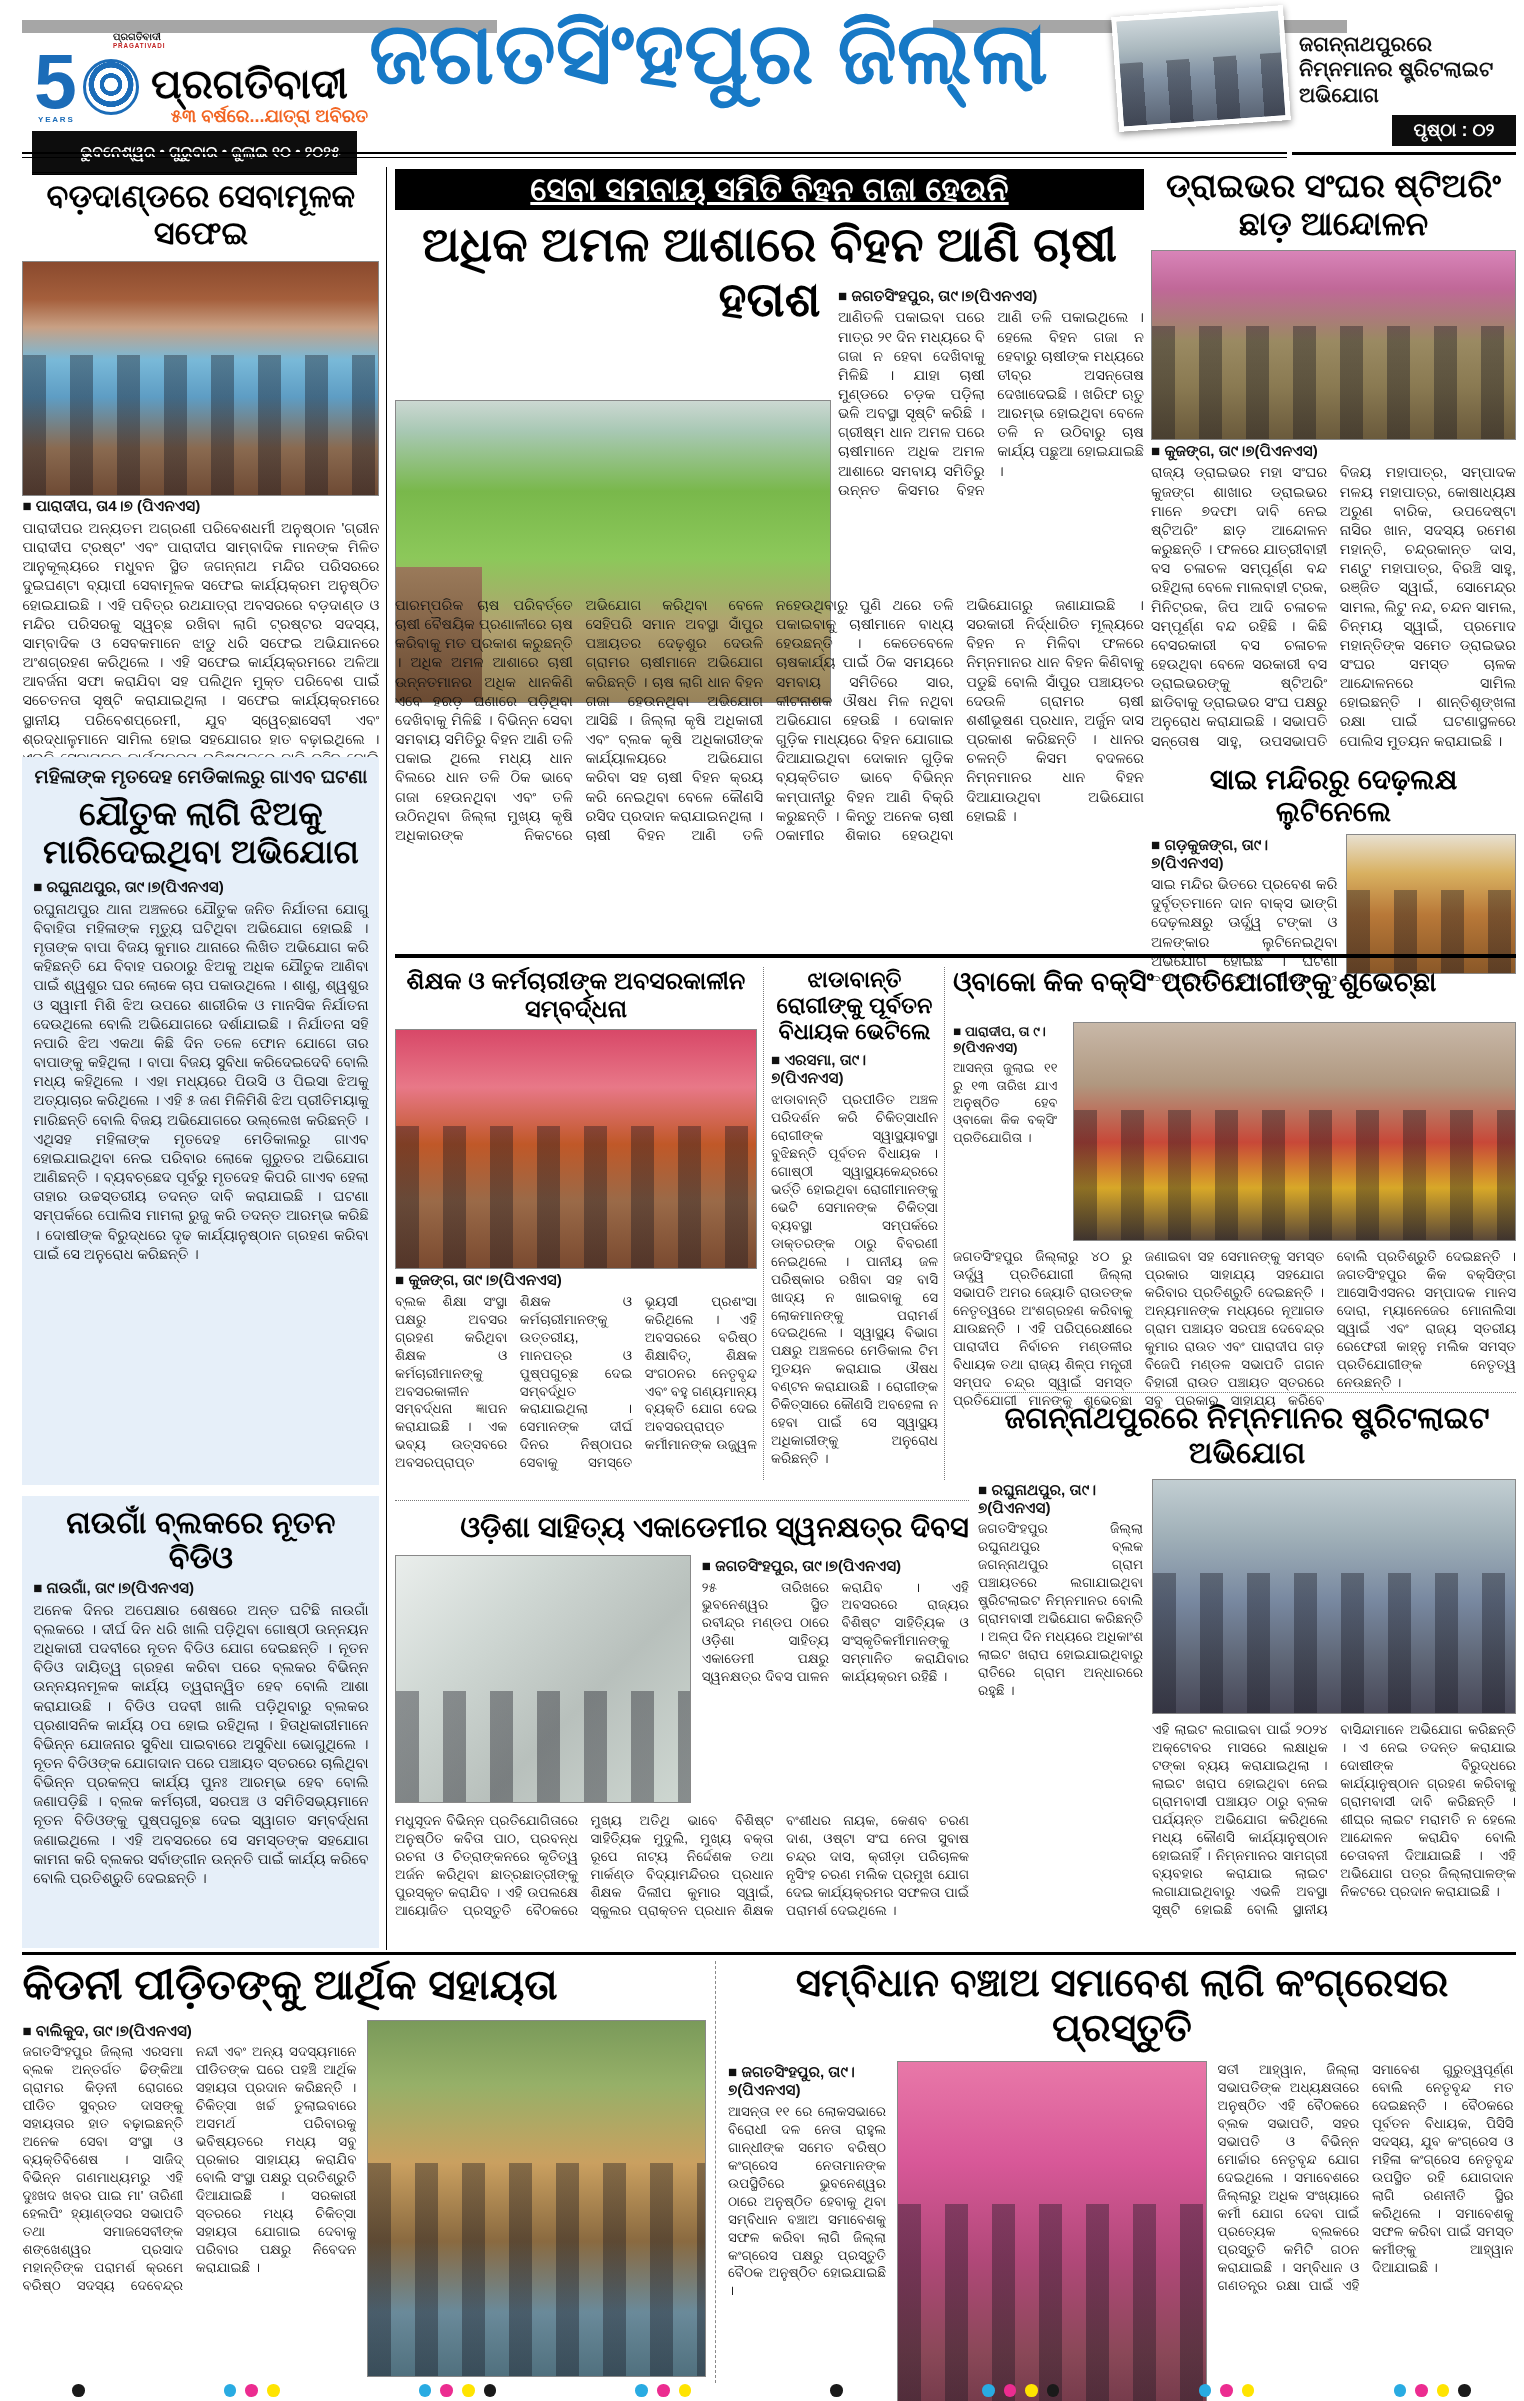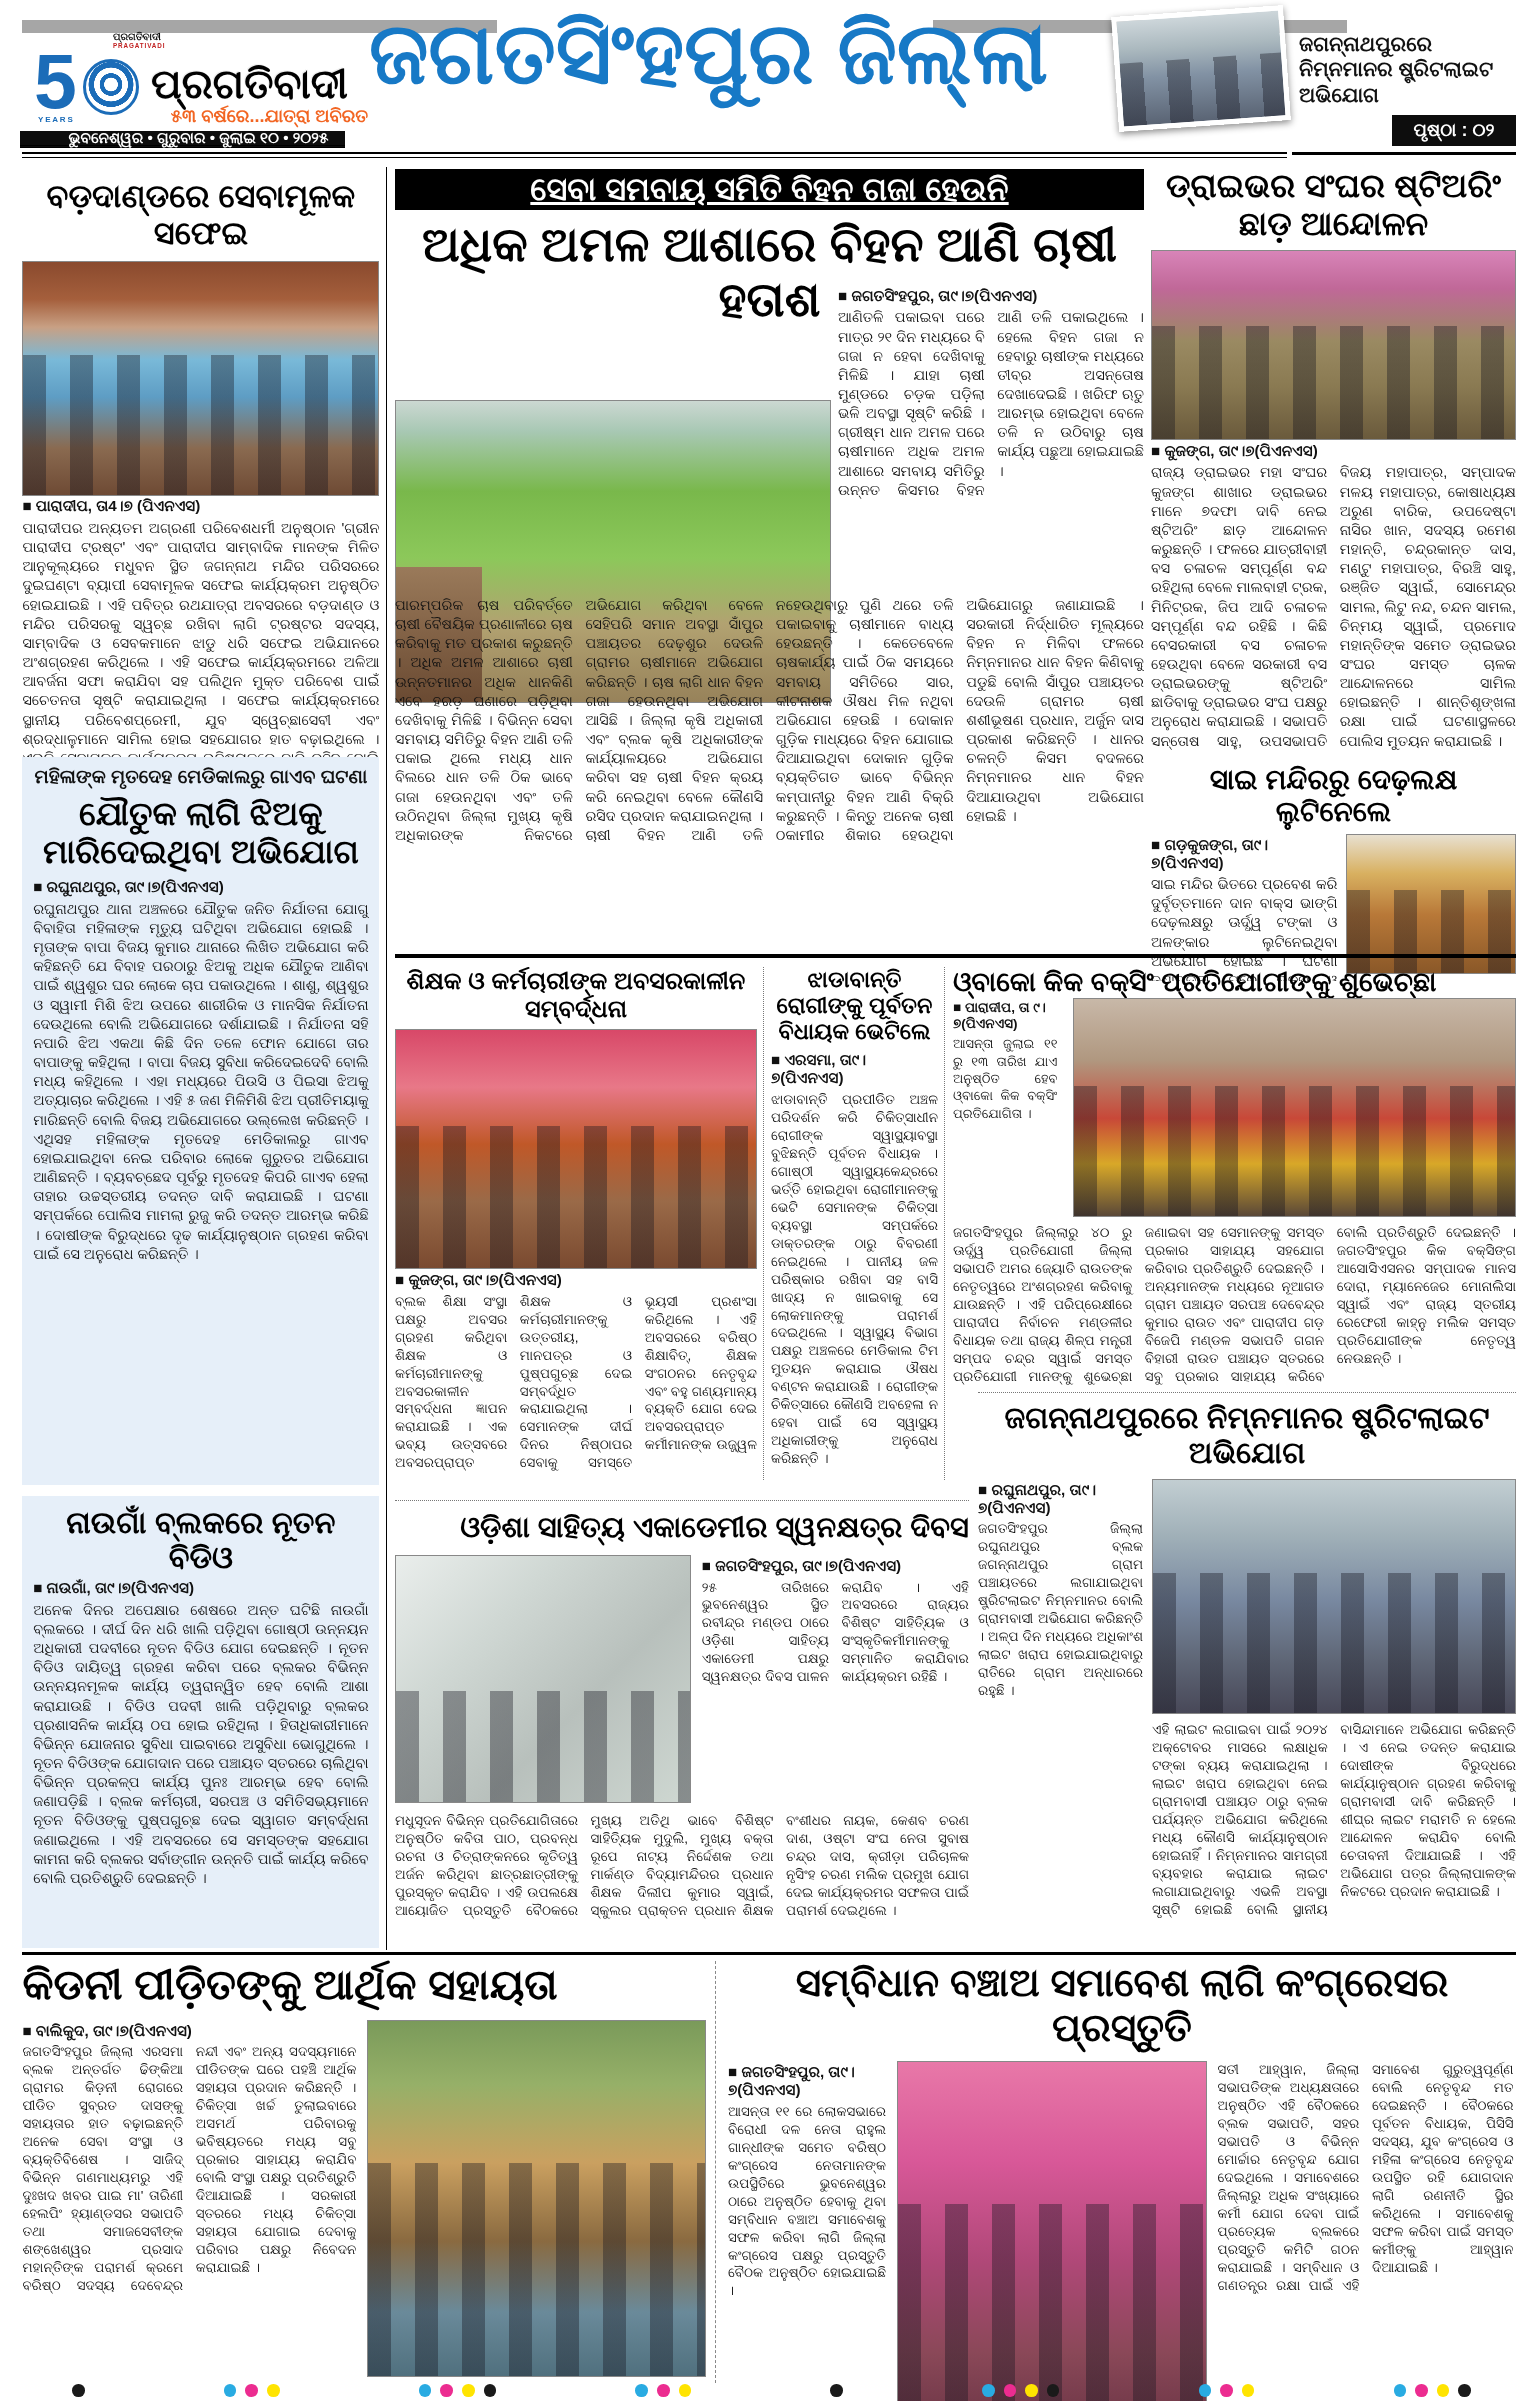--- a/index.html
+++ b/index.html
@@ -71,21 +71,21 @@
 
   <div class="abs" style="left:113px;top:32px;">
     <div class="brand-mini"><span>ପ୍ରଗତିବାଦୀ</span>
       <span class="en">PRAGATIVADI</span></div>
   </div>
   <div class="abs logo-5" style="left:34px;top:47px;">5</div>
   <div class="abs logo-emblem" style="left:83px;top:59px;"></div>
   <div class="abs logo-odia" style="left:151px;top:61px;">ପ୍ରଗତିବାଦୀ</div>
   <div class="abs years" style="left:38px;top:115px;">YEARS</div>
   <div class="abs tagline" style="left:135px;top:106px;width:269px;text-align:center;">୫୩ ବର୍ଷରେ...ଯାତ୍ରା ଅବିରତ</div>
-  <div class="abs datebar" style="left:20px;top:131px;width:325px;height:17px;padding-left:32px;">ଭୁବନେଶ୍ୱର • ଗୁରୁବାର • ଜୁଲାଇ ୧୦ • ୨୦୨୫</div>
+  <div class="abs datebar" style="left:32px;top:131px;width:325px;height:44px;padding-left:32px;">ଭୁବନେଶ୍ୱର • ଗୁରୁବାର • ଜୁଲାଇ ୧୦ • ୨୦୨୫</div>
 
   <div class="abs page-title" style="left:305px;top:1.8px;width:807px;">ଜଗତସିଂହପୁର ଜିଲ୍ଲା</div>
 
   <div class="abs teaser photo ph-teaser" style="left:1115px;top:10.8px;width:172px;height:115px;">
     <div class="people"></div>
   </div>
   <div class="abs teaser-cap" style="left:1299px;top:30.5px;width:215px;">ଜଗନ୍ନାଥପୁରରେ ନିମ୍ନମାନର ଷ୍ଟ୍ରିଟଲାଇଟ ଅଭିଯୋଗ</div>
   <div class="abs pagebadge" style="left:1392px;top:115px;width:124px;height:30.5px;">ପୃଷ୍ଠା : ୦୨</div>
 
   <div class="abs double-rule" style="left:22.4px;top:152px;width:1265px;"></div>
@@ -165,21 +165,21 @@
   <div class="abs" style="left:771px;top:967px;width:167px;">
     <div class="hl" style="font-size:22.4px;text-align:center;">ଝାଡାବାନ୍ତି ରୋଗୀଙ୍କୁ ପୂର୍ବତନ ବିଧାୟକ ଭେଟିଲେ</div>
     <div class="dateline" style="margin-top:7.2px;">■ ଏରସମା, ତା୯।୭(ପିଏନଏସ)</div>
     <div class="body-txt" style="height:386px;font-size:13.5px;">ଝାଡାବାନ୍ତି ପ୍ରପୀଡିତ ଅଞ୍ଚଳ ପରିଦର୍ଶନ କରି ଚିକିତ୍ସାଧୀନ ରୋଗୀଙ୍କ ସ୍ୱାସ୍ଥ୍ୟାବସ୍ଥା ବୁଝିଛନ୍ତି ପୂର୍ବତନ ବିଧାୟକ । ଗୋଷ୍ଠୀ ସ୍ୱାସ୍ଥ୍ୟକେନ୍ଦ୍ରରେ ଭର୍ତ୍ତି ହୋଇଥିବା ରୋଗୀମାନଙ୍କୁ ଭେଟି ସେମାନଙ୍କ ଚିକିତ୍ସା ବ୍ୟବସ୍ଥା ସମ୍ପର୍କରେ ଡାକ୍ତରଙ୍କ ଠାରୁ ବିବରଣୀ ନେଇଥିଲେ । ପାନୀୟ ଜଳ ପରିଷ୍କାର ରଖିବା ସହ ବାସି ଖାଦ୍ୟ ନ ଖାଇବାକୁ ସେ ଲୋକମାନଙ୍କୁ ପରାମର୍ଶ ଦେଇଥିଲେ । ସ୍ୱାସ୍ଥ୍ୟ ବିଭାଗ ପକ୍ଷରୁ ଅଞ୍ଚଳରେ ମେଡିକାଲ ଟିମ ମୁତୟନ କରାଯାଇ ଔଷଧ ବଣ୍ଟନ କରାଯାଉଛି । ରୋଗୀଙ୍କ ଚିକିତ୍ସାରେ କୌଣସି ଅବହେଳା ନ ହେବା ପାଇଁ ସେ ସ୍ୱାସ୍ଥ୍ୟ ଅଧିକାରୀଙ୍କୁ ଅନୁରୋଧ କରିଛନ୍ତି ।</div>
   </div>
 
   <div class="abs dotline" style="left:944px;top:967px;height:513px;"></div>
 
   <div class="abs" style="left:953px;top:967px;width:563px;">
     <div class="hl" style="font-size:27px;">ଓ୍ବାକୋ କିକ ବକ୍ସିଂ ପ୍ରତିଯୋଗୀଙ୍କୁ ଶୁଭେଚ୍ଛା</div>
-    <div style="display:flex;gap:16px;margin-top:0;">
+    <div style="display:flex;gap:16px;margin-top:24px;">
       <div style="width:106px;">
         <div class="dateline" style="font-size:13.5px;">■ ପାରାଦୀପ, ତା ୯।୭(ପିଏନଏସ)</div>
         <div class="body-txt" style="height:170px;font-size:13px;">ଆସନ୍ତା ଜୁଲାଇ ୧୧ ରୁ ୧୩ ତାରିଖ ଯାଏ ଅନୁଷ୍ଠିତ ହେବ ଓ୍ବାକୋ କିକ ବକ୍ସିଂ ପ୍ରତିଯୋଗିତା ।</div>
       </div>
       <div class="photo framed ph-kick" style="width:449px;height:219px;">
         <div class="people"></div>
       </div>
     </div>
     <div class="body-txt c3" style="height:187px;margin-top:7.2px;font-size:13.5px;">ଜଗତସିଂହପୁର ଜିଲ୍ଲାରୁ ୪୦ ରୁ ଊର୍ଦ୍ଧ୍ୱ ପ୍ରତିଯୋଗୀ ଜିଲ୍ଲା ସଭାପତି ଅମର ଜ୍ୟୋତି ରାଉତଙ୍କ ନେତୃତ୍ୱରେ ଅଂଶଗ୍ରହଣ କରିବାକୁ ଯାଉଛନ୍ତି । ଏହି ପରିପ୍ରେକ୍ଷୀରେ ପାରାଦୀପ ନିର୍ବାଚନ ମଣ୍ଡଳୀର ବିଧାୟକ ତଥା ରାଜ୍ୟ ଶିଳ୍ପ ମନ୍ତ୍ରୀ ସମ୍ପଦ ଚନ୍ଦ୍ର ସ୍ୱାଇଁ ସମସ୍ତ ପ୍ରତିଯୋଗୀ ମାନଙ୍କୁ ଶୁଭେଚ୍ଛା ଜଣାଇବା ସହ ସେମାନଙ୍କୁ ସମସ୍ତ ପ୍ରକାର ସାହାଯ୍ୟ ସହଯୋଗ କରିବାର ପ୍ରତିଶ୍ରୁତି ଦେଇଛନ୍ତି । ଅନ୍ୟମାନଙ୍କ ମଧ୍ୟରେ ନୂଆଗଡ ଗ୍ରାମ ପଞ୍ଚାୟତ ସରପଞ୍ଚ ଦେବେନ୍ଦ୍ର କୁମାର ରାଉତ ଏବଂ ପାରାଦୀପ ଗଡ଼ ବିଜେପି ମଣ୍ଡଳ ସଭାପତି ଗଗନ ବିହାରୀ ରାଉତ ପଞ୍ଚାୟତ ସ୍ତରରେ ସବୁ ପ୍ରକାର ସାହାଯ୍ୟ କରିବେ ବୋଲି ପ୍ରତିଶ୍ରୁତି ଦେଇଛନ୍ତି । ଜଗତସିଂହପୁର କିକ ବକ୍ସିଙ୍ଗ ଆସୋସିଏସନର ସମ୍ପାଦକ ମାନସ ଦୋରା, ମ୍ୟାନେଜେର ମୋନାଲିସା ସ୍ୱାଇଁ ଏବଂ ରାଜ୍ୟ ସ୍ତରୀୟ ରେଫେରୀ କାହ୍ନୁ ମଲିକ ସମସ୍ତ ପ୍ରତିଯୋଗୀଙ୍କ ନେତୃତ୍ୱ ନେଉଛନ୍ତି ।</div>
   </div>

